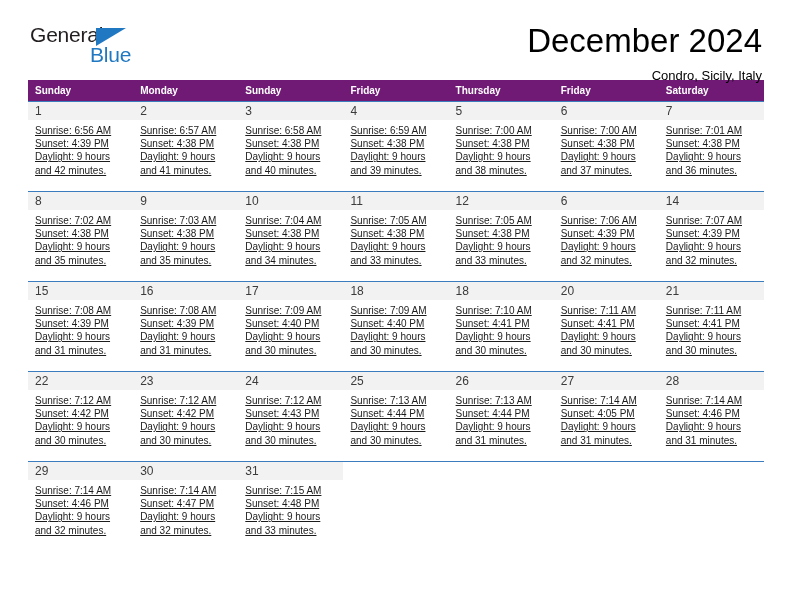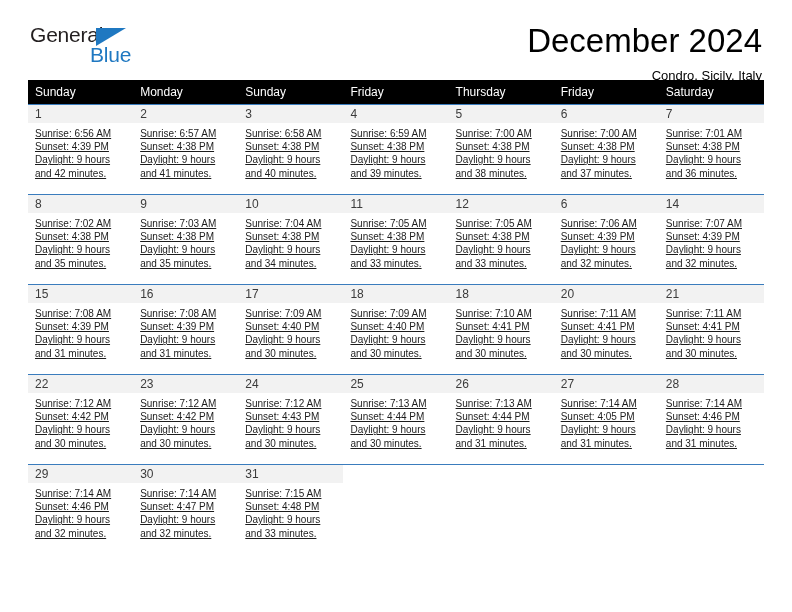--- a/index.html
+++ b/index.html
@@ -86,24 +86,24 @@
   }
 
   
   .calendar {
     width: 736px;
     border-collapse: collapse;
     table-layout: fixed;
     margin-top: 8px;
   }
   .calendar th {
-    background: #000000;
+    background: #701a75;
     color: #ffffff;
-    font-weight: normal;
-    font-size: 12px;
+    font-weight: bold;
+    font-size: 10px;
     text-align: left;
     padding: 5px 0 5px 7px;
     height: 19px;
     box-sizing: border-box;
     border: none;
   }
   .calendar td {
     vertical-align: top;
     padding: 0;
     border: none;

